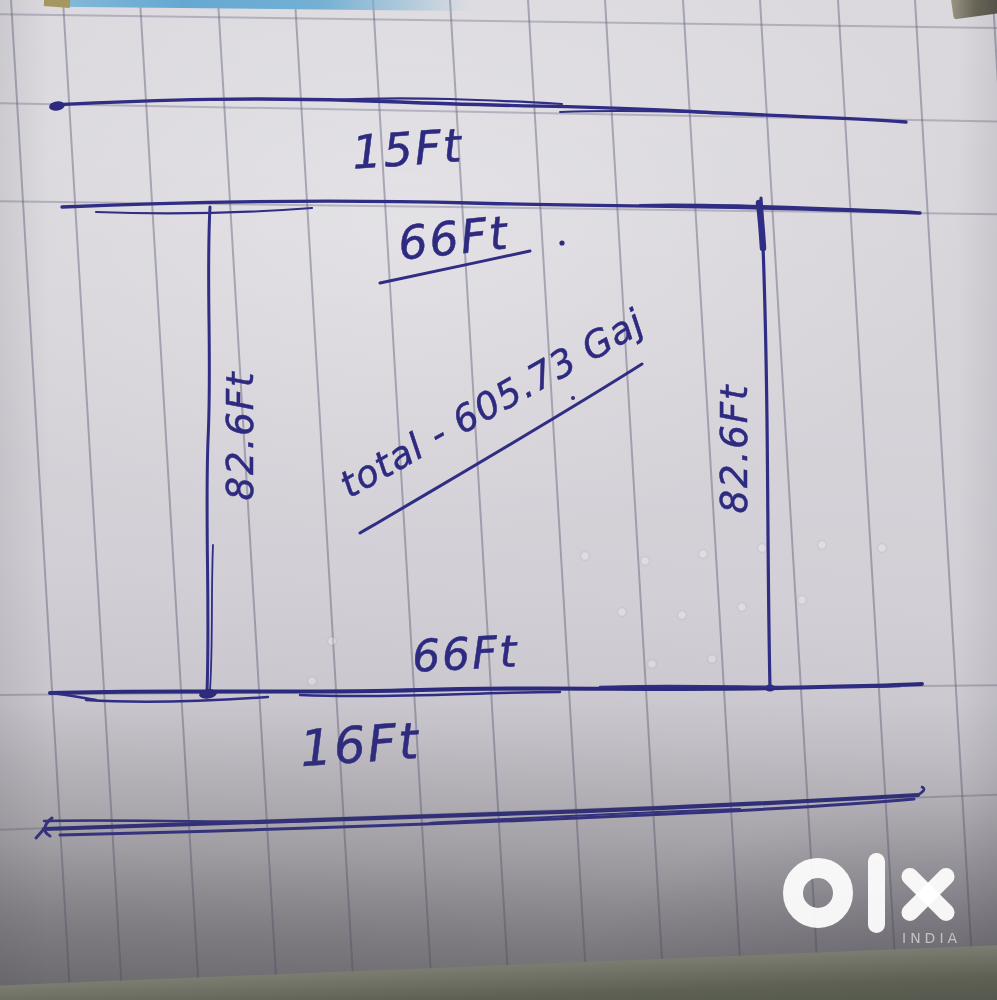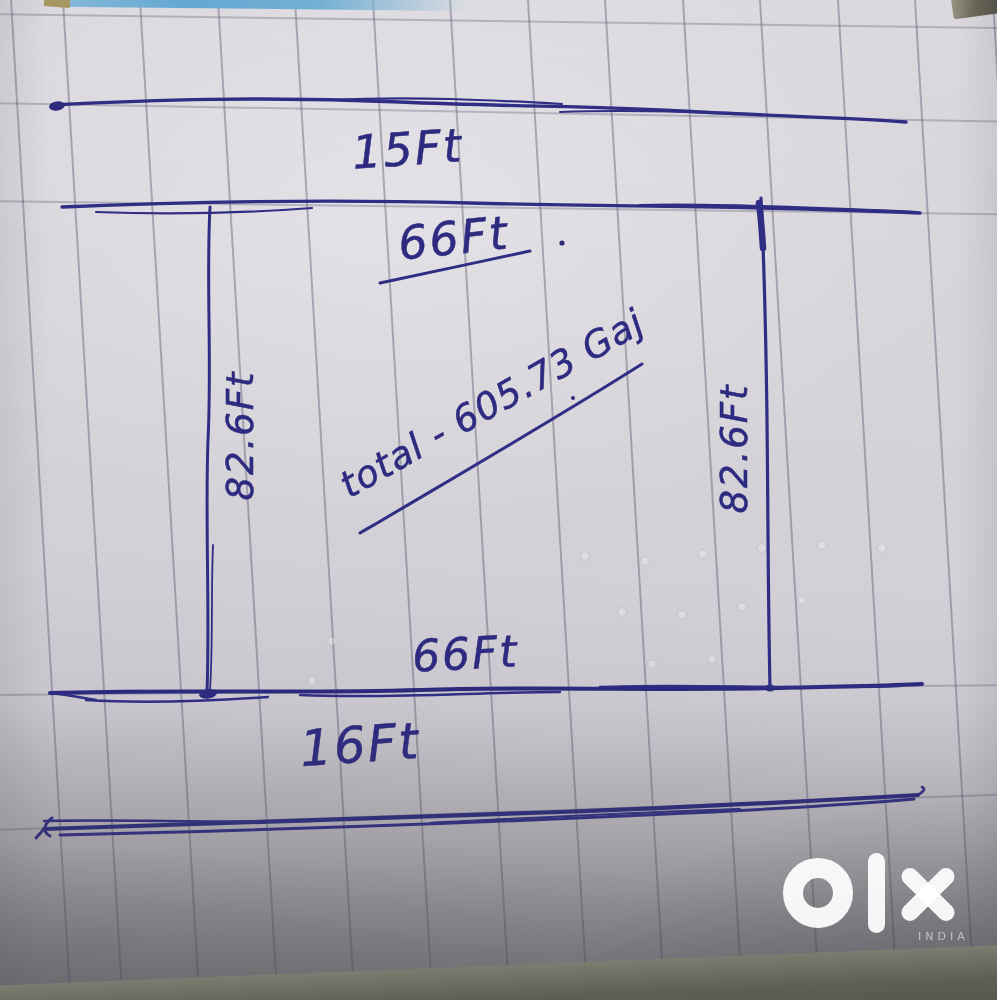--- a/index.html
+++ b/index.html
@@ -81,21 +81,21 @@
     background:linear-gradient(180deg,#7b7d70 0%,#5d6053 40%,#4c4f45 100%);}
   
   .olx{position:absolute;left:780px;top:848px;width:200px;height:100px;}
   .olx-o{position:absolute;left:3px;top:10px;width:70px;height:70px;box-sizing:border-box;
     border:20px solid rgba(255,255,255,0.93);border-radius:50%;}
   .olx-bar{position:absolute;left:88px;top:5px;width:17px;height:80px;border-radius:9px;background:rgba(255,255,255,0.93);}
   .olx-x{position:absolute;left:115px;top:13px;width:66px;height:66px;}
   .olx-x i{position:absolute;left:-1px;top:24.5px;width:68px;height:17px;border-radius:9px;background:rgba(255,255,255,0.93);}
   .olx-x i.a{transform:rotate(45deg);}
   .olx-x i.b{transform:rotate(-45deg);}
-  .olx-india{position:absolute;left:138px;top:82px;font-size:11px;letter-spacing:4px;color:rgba(255,255,255,0.55);}
+  .olx-india{position:absolute;left:122px;top:82px;font-size:14px;letter-spacing:4px;color:rgba(255,255,255,0.55);}
 </style>
 </head>
 <body>
 
 <div class="photo">
 
   <div class="paper"></div>
   <div class="rules-v"></div>
   <div class="hrule" id="hr1"></div>
   <div class="hrule" id="hr2"></div>

